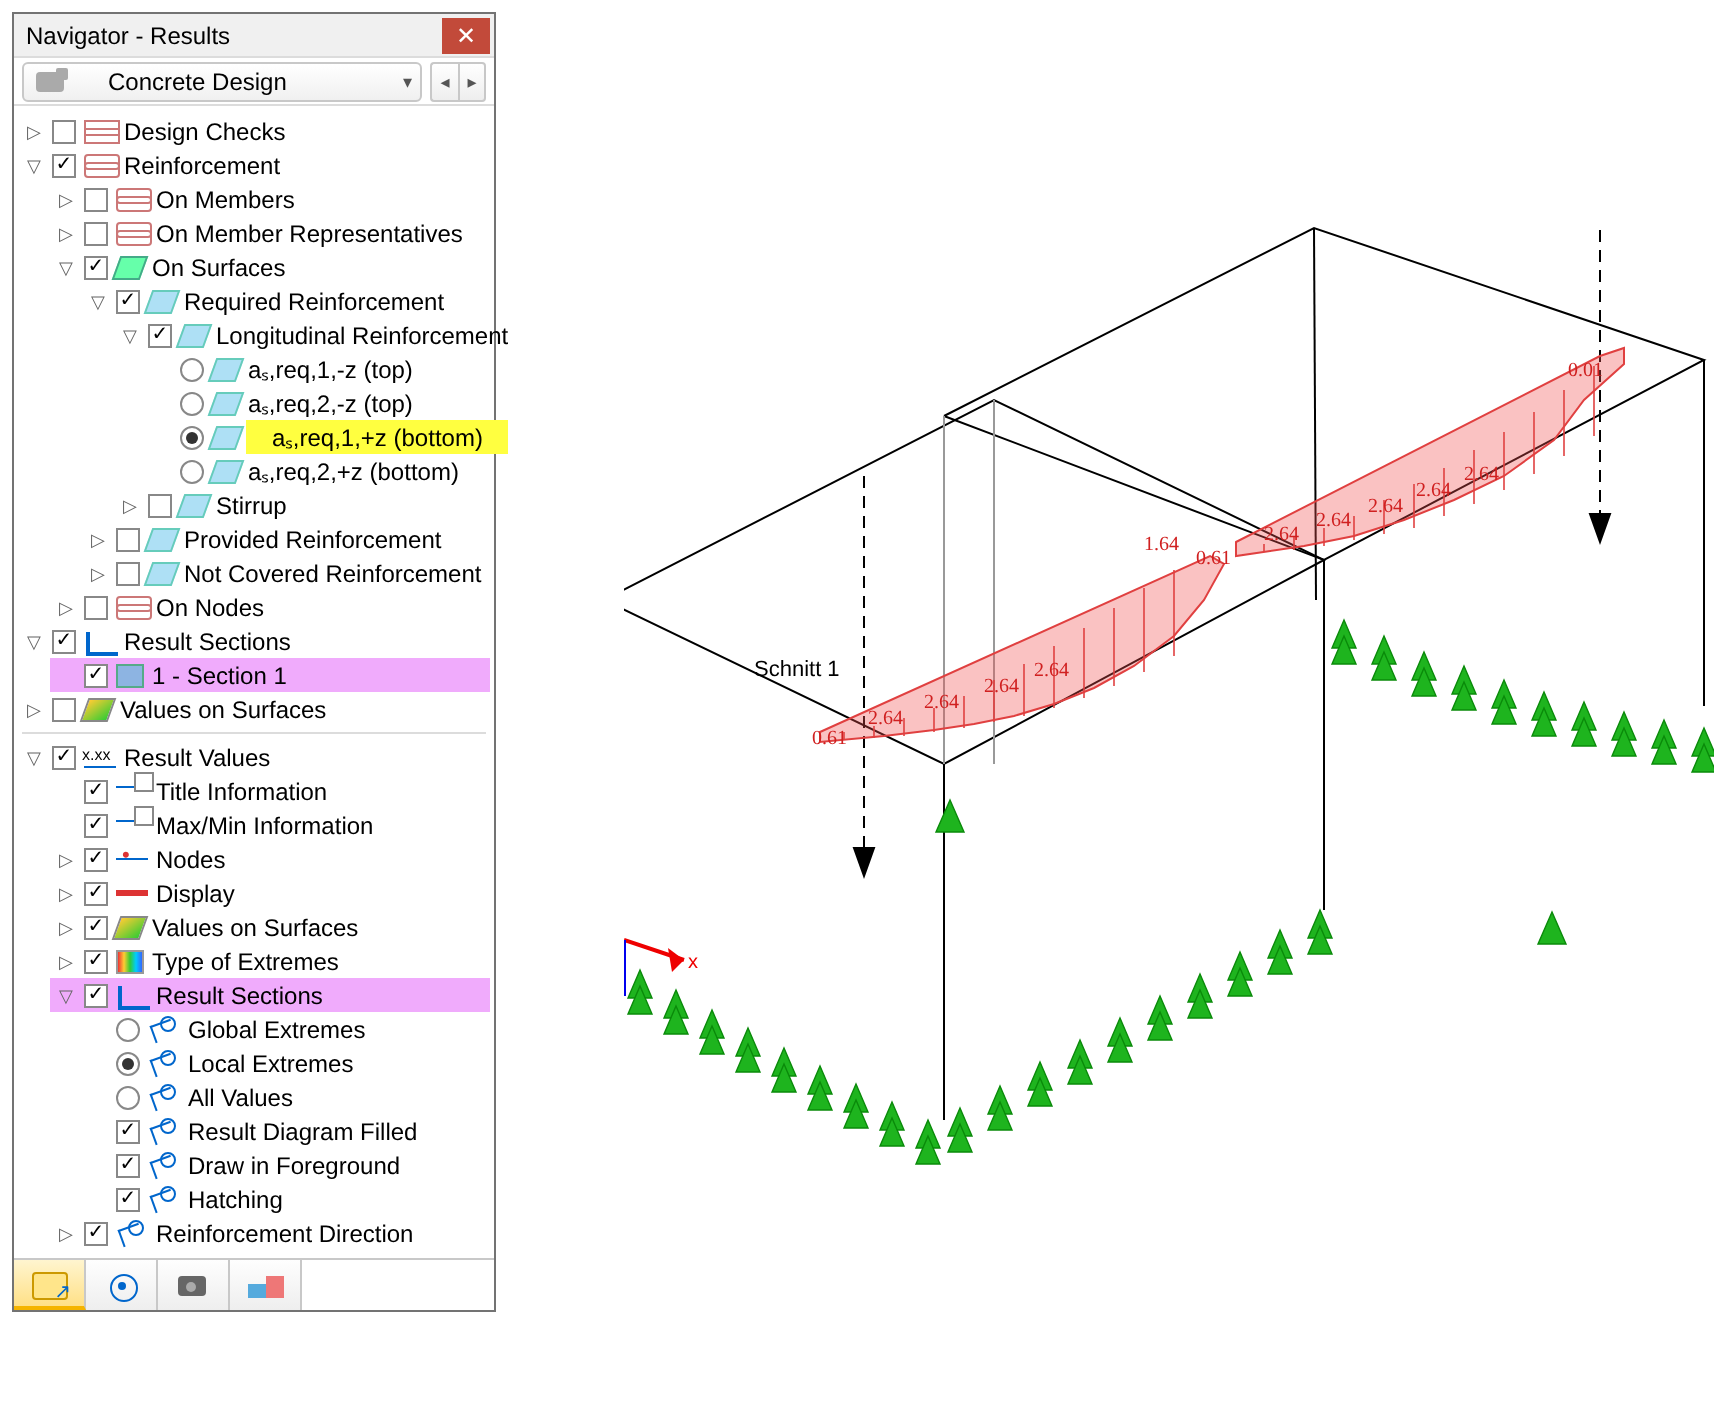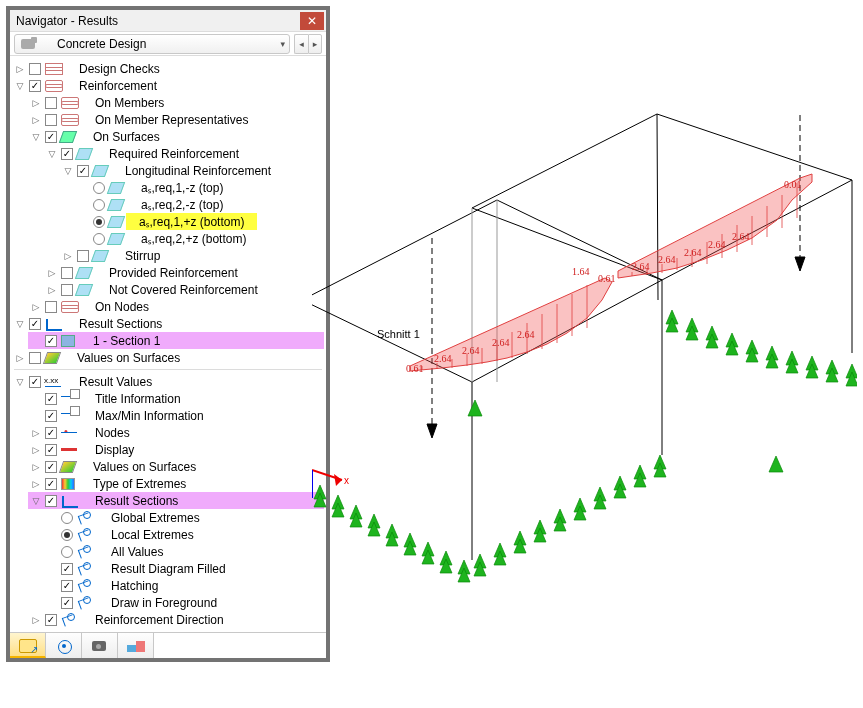--- a/index.html
+++ b/index.html
@@ -9,22 +9,22 @@
     font-size: 12px;
     background: #fff;
     color: #000;
     width: 863px;
     height: 708px;
     position: relative;
   }
   .panel {
     position: absolute;
     left: 6px; top: 6px;
-    width: 324px;
-    border: 4px solid #737373;
+    width: 242px;
+    border: 1px solid #737373;
   }
   .titlebar {
     height: 22px;
     background: #f0f0f0;
     border-bottom: 1px solid #dcdcdc;
     display: flex;
     align-items: center;
     padding-left: 6px;
   }
   .titlebar .title-text { flex: 1; font-size: 12px; }
@@ -120,21 +120,21 @@
   .ic-cursor::after{content:'';position:absolute;left:6px;top:0;width:6px;height:6px;border:1px solid #06c;border-radius:50%;}
   .ic-gradsurf{background:linear-gradient(135deg,#fc3,#3c3);border:1px solid #888;width:14px;height:12px;margin-top:1px;transform:skewX(-20deg);}
   .ic-xxx{ }
   .ic-xxx::before{content:'x.xx';position:absolute;font-size:8px;color:#000;left:-1px;top:1px;}
   .ic-xxx::after{content:'';position:absolute;left:0;bottom:0;width:16px;height:2px;border-top:1.5px solid #06c;}
   .ic-text::before{content:'';position:absolute;left:0;top:4px;width:16px;height:2px;border-top:1.5px solid #06c;}
   .ic-text::after{content:'';position:absolute;left:9px;top:-3px;width:8px;height:8px;border:1px solid #888;background:#fff;}
   .ic-dots::before{content:'•';position:absolute;left:3px;top:-1px;color:#d33;font-size:11px;}
   .ic-dots::after{content:'';position:absolute;left:0;top:6px;width:16px;height:2px;border-top:1.5px solid #06c;}
   .ic-member::before{content:'';position:absolute;left:0;top:5px;width:16px;height:3px;background:#d33;}
-  .lbl{padding-left:15px;}
+  .lbl{padding-left:1px;}
   .row.selected{background:#f0abfc;}
   .row.highlight .lbl{background:#ffff40;padding:0 13px;}
   .hr-sep{height:1px;background:#dcdcdc;margin:3px 2px;}
 
   .bottom-tabs{
     height:26px;border-top:1px solid #c8c8c8;display:flex;
   }
   .bottom-tabs .tab{
     width:36px;height:25px;border-right:1px solid #c8c8c8;
     background:linear-gradient(#fefefe,#eee);
@@ -438,29 +438,29 @@
                 <span class="chk checked"></span>
                 <span class="ic ic-cursor"></span>
                 <span class="lbl">Result Diagram Filled</span>
               </div>
                 </li>
               <li>
                   <div class="row">
                 <span class="exp blank">▷</span>
                 <span class="chk checked"></span>
                 <span class="ic ic-cursor"></span>
-                <span class="lbl">Hatching</span>
+                <span class="lbl">Draw in Foreground</span>
               </div>
                 </li>
               <li>
                   <div class="row">
                 <span class="exp blank">▷</span>
                 <span class="chk checked"></span>
                 <span class="ic ic-cursor"></span>
-                <span class="lbl">Draw in Foreground</span>
+                <span class="lbl">Hatching</span>
               </div>
                 </li>
             </ul>
           </li>
           <li>
               <div class="row">
             <span class="exp">▷</span>
             <span class="chk checked"></span>
             <span class="ic ic-cursor"></span>
             <span class="lbl">Reinforcement Direction</span>

